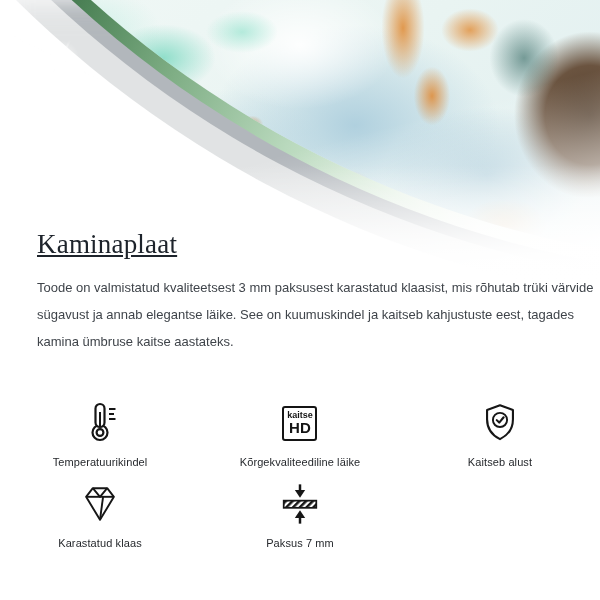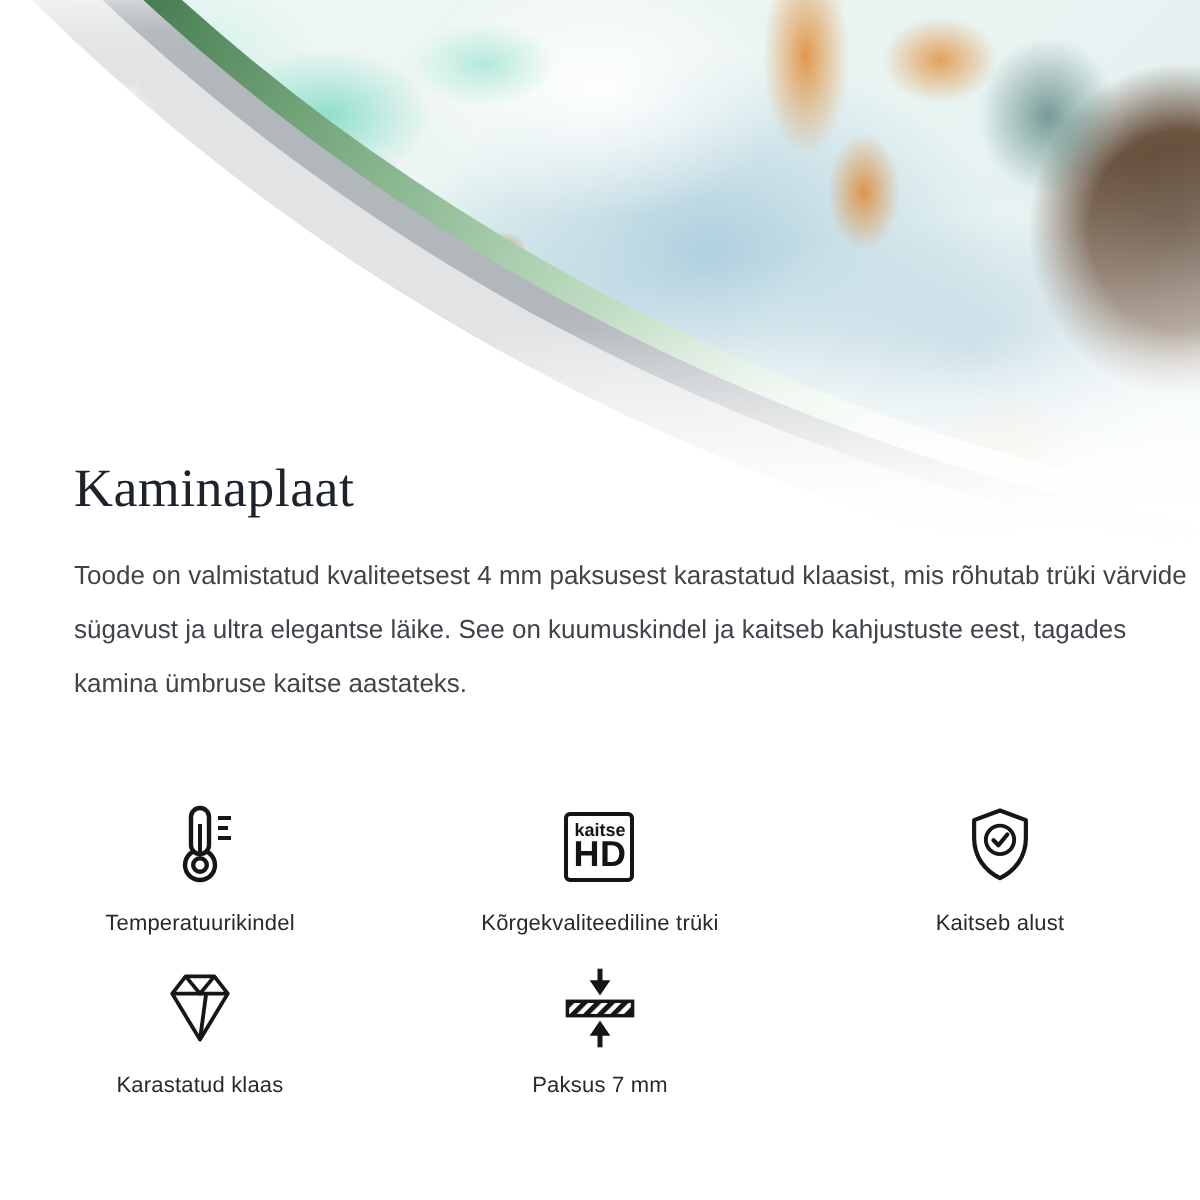--- a/index.html
+++ b/index.html
@@ -57,34 +57,34 @@
            background:linear-gradient(90deg, rgba(255,255,255,0), rgba(255,255,255,.95) 32%, #fff 50%, rgba(255,255,255,.95) 68%, rgba(255,255,255,0));}
   .sparkle .ray-v{position:absolute;left:58.7px;top:38px;width:2.6px;height:44px;filter:blur(.4px);
            background:linear-gradient(180deg, rgba(255,255,255,0), #fff 50%, rgba(255,255,255,0));}
   .sparkle-small{position:absolute;left:314px;top:214px;width:16px;height:16px;border-radius:50%;
            background:radial-gradient(circle, rgba(255,255,255,.9) 0%, rgba(255,255,255,0) 70%);}
 
   
   .content{position:absolute;left:37px;top:227px;width:532px;}
   .title{margin:0;font-family:"Liberation Serif",serif;font-weight:400;
          font-size:27px;line-height:35px;color:#1d232b;letter-spacing:.2px;}
-  .title span{display:block;}
+  .title span{display:block;text-decoration:underline;}
   .desc{margin:12px 0 0 0;font-size:13px;line-height:27px;color:#3f444a;}
   .desc span{display:block;white-space:nowrap;}
 
   
   .features{position:absolute;left:0;top:398px;width:600px;
             display:grid;grid-template-columns:repeat(3,200px);row-gap:11px;justify-items:center;}
   .feature{display:flex;flex-direction:column;align-items:center;}
   .icon-box{height:50px;width:60px;display:flex;align-items:center;justify-content:center;}
   .feature-label{margin-top:8px;font-size:11px;color:#26292d;letter-spacing:.1px;text-align:center;}
   .hd-box{width:31px;height:31px;border:2.5px solid #141414;border-radius:3px;
           display:flex;flex-direction:column;align-items:center;justify-content:center;color:#141414;}
   .hd-small{font-size:9px;font-weight:700;line-height:9px;}
-  .hd-big{font-size:18px;font-weight:700;line-height:15px;letter-spacing:.2px;}
+  .hd-big{font-size:15px;font-weight:700;line-height:15px;letter-spacing:.2px;}
   svg{display:block;}
 </style>
 </head>
 <body>
 
 <div class="page">
 
   <div class="hero">
     <div class="plate-shadow-soft"></div>
     <div class="plate-shadow"></div>
@@ -97,22 +97,22 @@
         <div class="glow"></div>
     </div>
     <div class="sparkle-small"></div>
   </div>
 
   <div class="content">
     <h1 class="title">
       <span>Kaminaplaat</span>
     </h1>
     <p class="desc">
-      <span>Toode on valmistatud kvaliteetsest 4 mm paksusest karastatud klaasist, mis rõhutab trüki värvide</span>
-      <span>sügavust ja ultra elegantse läike. See on kuumuskindel ja kaitseb kahjustuste eest, tagades</span>
+      <span>Toode on valmistatud kvaliteetsest 3 mm paksusest karastatud klaasist, mis rõhutab trüki värvide</span>
+      <span>sügavust ja annab elegantse läike. See on kuumuskindel ja kaitseb kahjustuste eest, tagades</span>
       <span>kamina ümbruse kaitse aastateks.</span>
     </p>
   </div>
 
   <div class="features">
 
     <div class="feature">
       <div class="icon-box">
         <svg width="48" height="48" viewBox="0 0 48 48" fill="none" stroke="#161616">
           <circle cx="24" cy="33.5" r="7.5" stroke-width="2.2"></circle>
@@ -127,21 +127,21 @@
       <div class="feature-label">Temperatuurikindel</div>
     </div>
 
     <div class="feature">
       <div class="icon-box">
         <div class="hd-box">
           <span class="hd-small">kaitse</span>
           <span class="hd-big">HD</span>
         </div>
       </div>
-      <div class="feature-label">Kõrgekvaliteediline trüki</div>
+      <div class="feature-label">Kõrgekvaliteediline läike</div>
     </div>
 
     <div class="feature">
       <div class="icon-box">
         <svg width="46" height="46" viewBox="0 0 48 48" fill="none" stroke="#161616">
           <path d="M24 5.5 L37.5 10.5 V20 C37.5 29.5 32 36.8 24 40.8 C16 36.8 10.5 29.5 10.5 20 V10.5 Z" stroke-width="2.2" stroke-linejoin="round"></path>
           <circle cx="24" cy="20.8" r="7.4" stroke-width="2"></circle>
           <path d="M20.6 21 L23.2 23.6 L27.8 18" stroke-width="2.2" stroke-linecap="round" stroke-linejoin="round"></path>
         </svg>
       </div>

